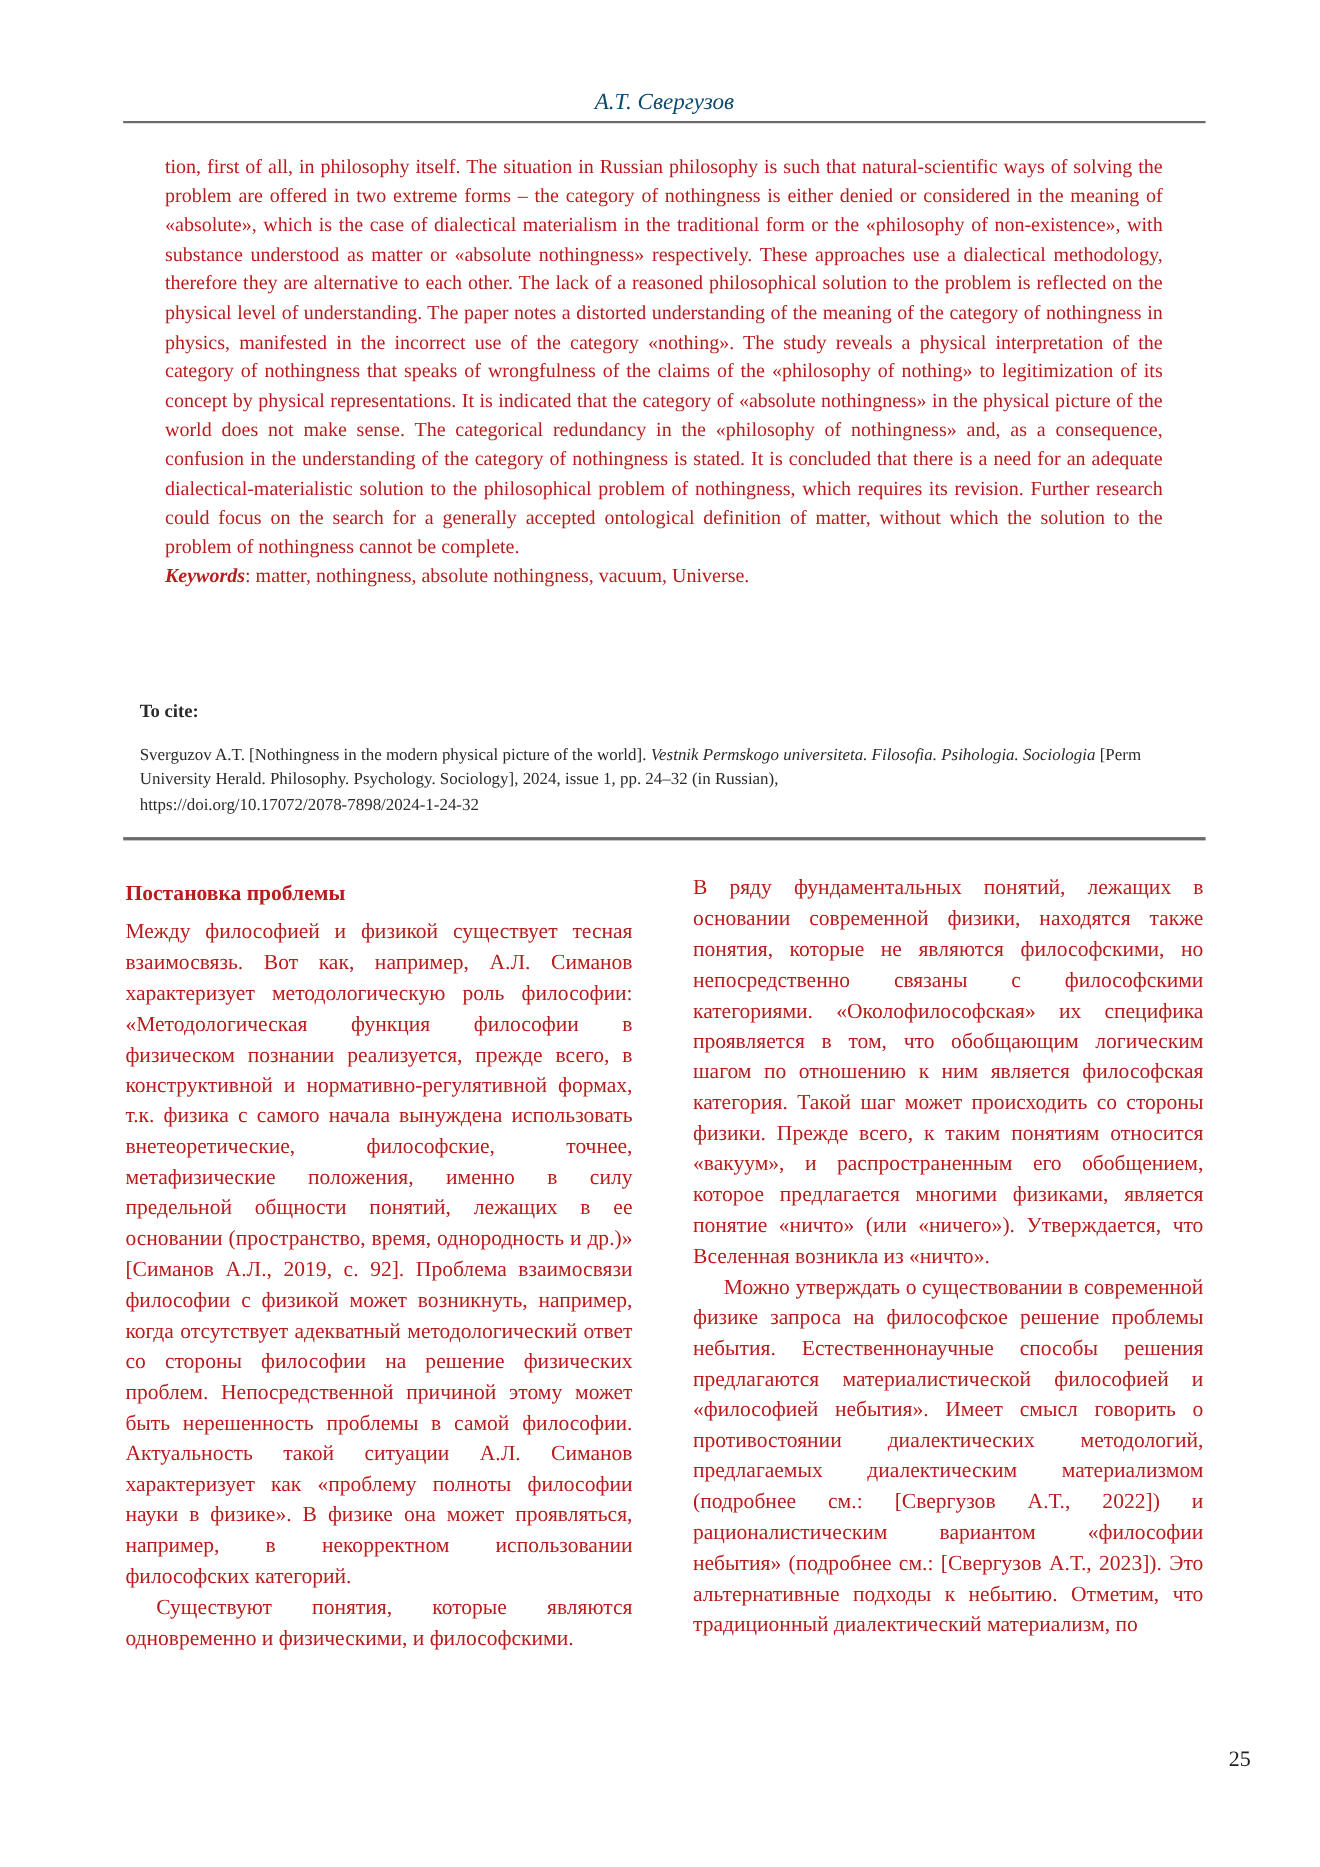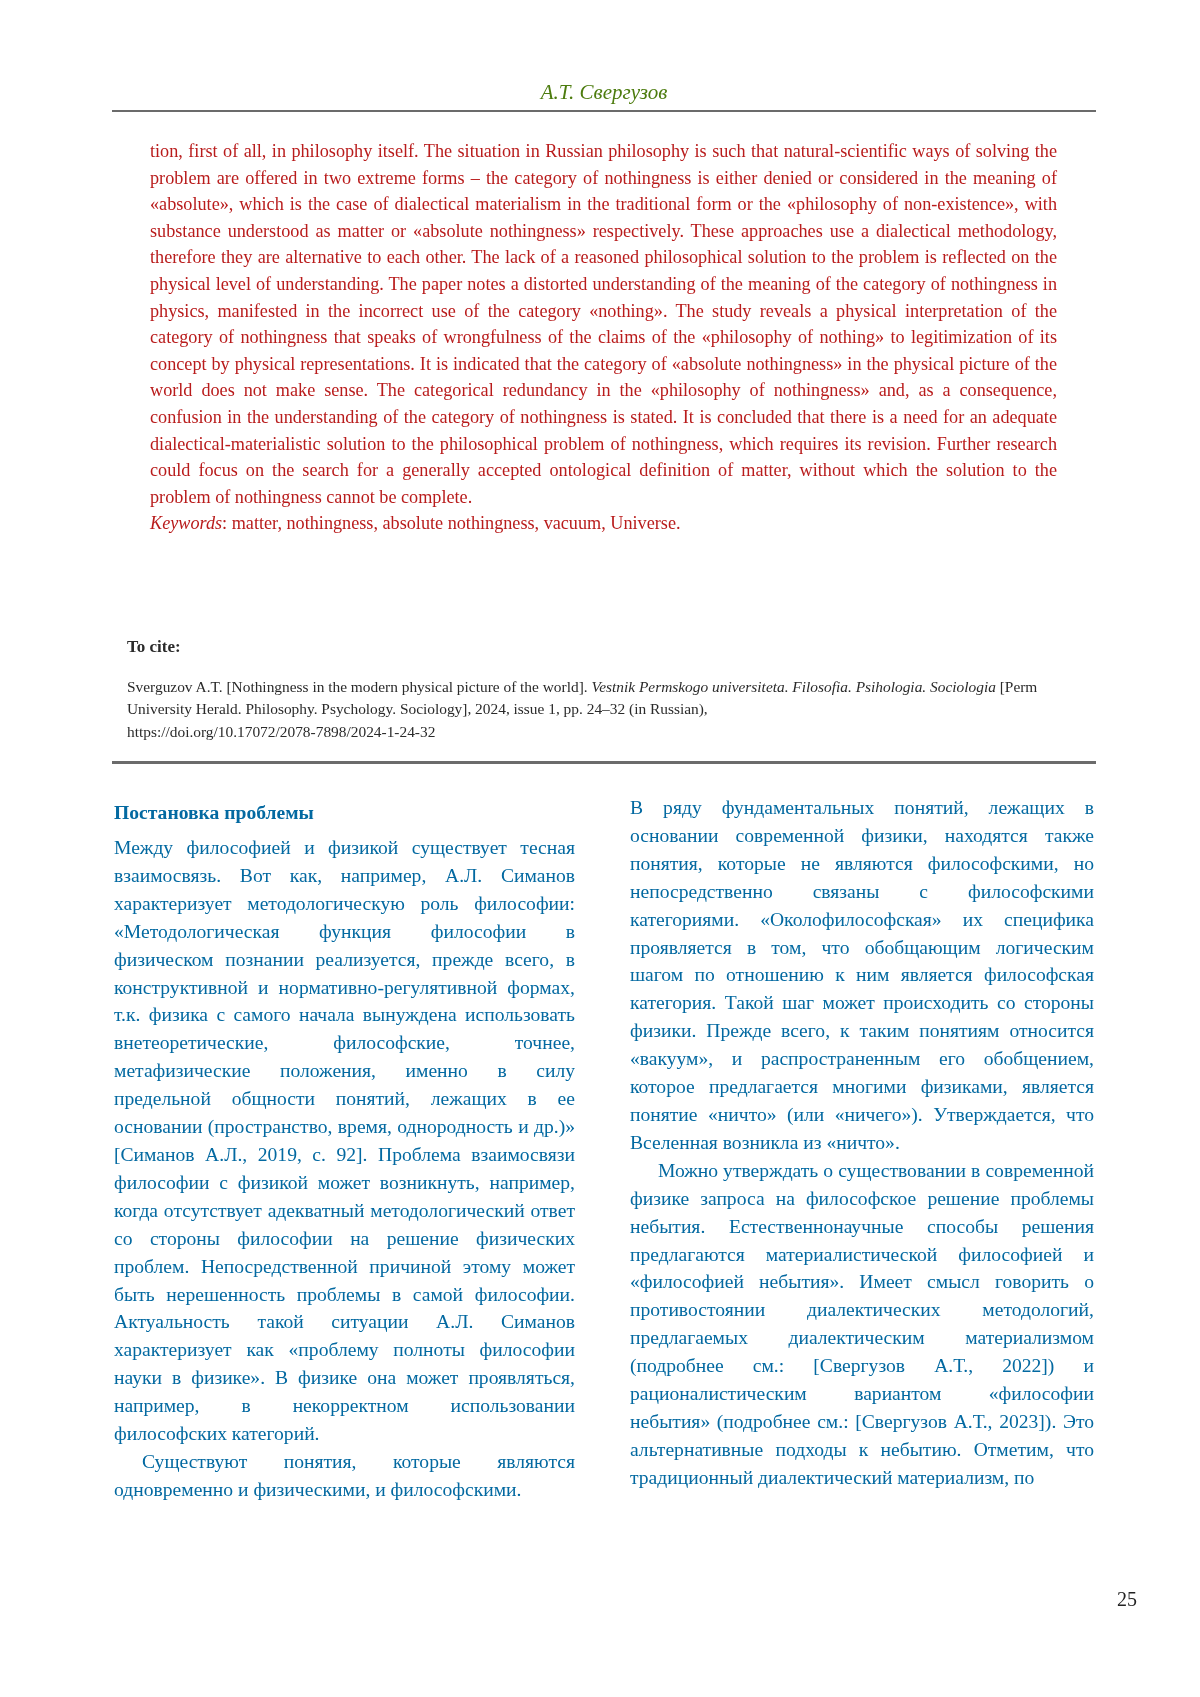--- a/index.html
+++ b/index.html
@@ -2,47 +2,47 @@
 <html><head>
   <meta charset="utf-8">
   <style>
     html, body { margin: 0; padding: 0; background: #ffffff; }
     body {
       width: 1200px; height: 1697px; position: relative; overflow: hidden;
       font-family: "Liberation Serif", "DejaVu Serif", serif; color: #1a1a1a;
     }
     .running-head {
       position: absolute; left: 112px; width: 984px; top: 80px;
-      text-align: center; font-style: italic; font-size: 21px; color: #4d7c0f;
+      text-align: center; font-style: italic; font-size: 21px; color: #0c4a6e;
     }
     .head-rule {
       position: absolute; left: 112px; width: 984px; top: 110px;
       height: 2px; background: #6b6b6b;
     }
     .abstract {
       position: absolute; left: 150px; width: 907px; top: 138px;
       font-size: 18.2px; line-height: 26.6px; text-align: justify; color: #b91c1c;
       hyphens: manual;
     }
     .abstract p { margin: 0; }
-    .abstract .kw-label { font-style: italic; }
+    .abstract .kw-label { font-style: italic; font-weight: bold; }
     .cite-block {
       position: absolute; left: 127px; width: 950px; top: 636px;
       font-size: 15.4px; line-height: 22.5px; color: #2a2a2a;
     }
     .cite-title { font-weight: bold; font-size: 17px; margin: 0 0 17px 0; }
     .cite-text { margin: 0; }
     .cite-text i { }
     .section-rule {
       position: absolute; left: 112px; width: 984px; top: 761px;
       height: 3px; background: #6b6b6b;
     }
     .col {
       position: absolute; top: 800px; font-size: 19.6px; line-height: 27.9px;
-      text-align: justify; color: #0369a1;
+      text-align: justify; color: #b91c1c;
     }
     .col-left { left: 114px; width: 461px; }
     .col-right { left: 630px; width: 464px; top: 794px; }
     .col h2 {
       font-size: 19.6px; font-weight: bold; margin: 0 0 8px 0; line-height: 26px;
     }
     .col p { margin: 0; }
     .col p.indent { text-indent: 28px; }
     .page-number {
       position: absolute; left: 1117px; top: 1588px; font-size: 20px; color: #222;

